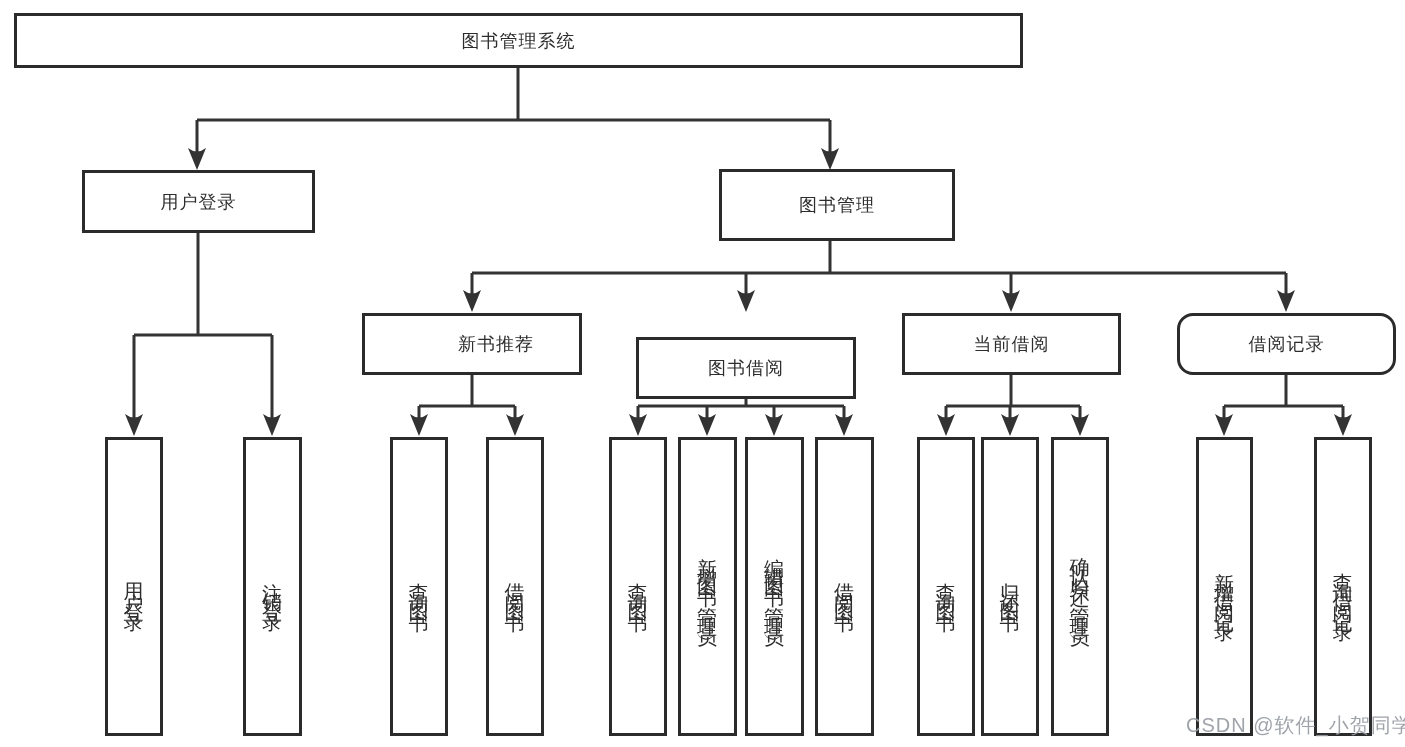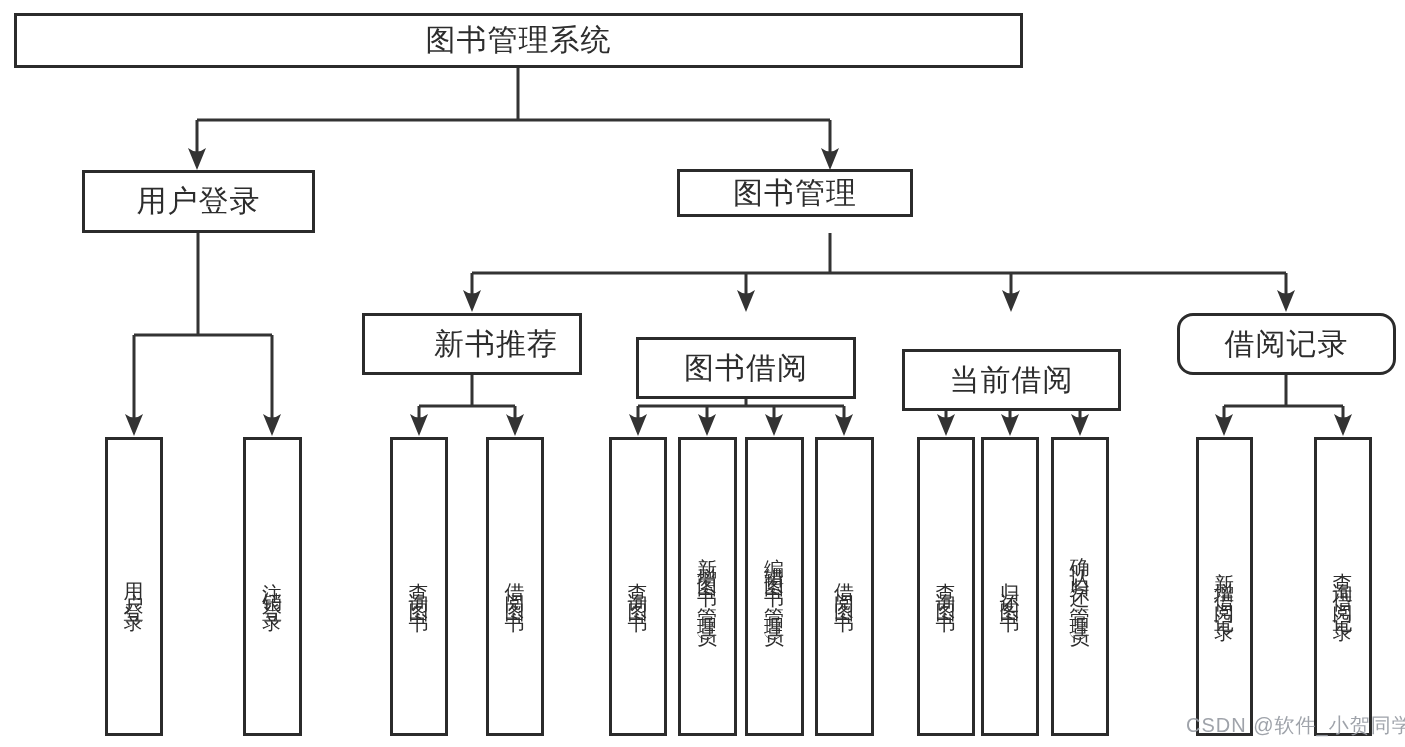--- a/index.html
+++ b/index.html
@@ -6,32 +6,32 @@
   html,body{margin:0;padding:0;background:#ffffff;}
   .stage{
     position:relative;width:1405px;height:747px;background:#ffffff;
     font-family:"Liberation Sans","DejaVu Sans",sans-serif;color:#2d2d2d;overflow:hidden;
   }
   .connectors{position:absolute;left:0;top:0;width:1405px;height:747px;}
   .node{
     position:absolute;box-sizing:border-box;background:#ffffff;
     border:3px solid #2b2b2b;display:flex;align-items:center;justify-content:center;
   }
-  .hlabel{font-size:30px;letter-spacing:1px;white-space:nowrap;}
+  .hlabel{font-size:18px;letter-spacing:1px;white-space:nowrap;}
   .vlabel{
     writing-mode:vertical-lr;text-orientation:mixed;
     font-size:20px;line-height:1.0;letter-spacing:10px;white-space:nowrap;
   }
   
   .n-root {left:14px;  top:13px;  width:1009px;height:55px;}
   .n-login{left:82px;  top:170px; width:233px; height:63px;}
-  .n-mgmt {left:677px; top:169px; width:236px; height:48px;}
+  .n-mgmt {left:719px; top:169px; width:236px; height:72px;}
   .n-rec  {left:362px; top:313px; width:220px; height:62px;padding-left:48px;}
   .n-bor  {left:636px; top:313px; width:220px; height:62px;margin-top:24px;}
-  .n-cur  {left:902px; top:313px; width:219px; height:62px;margin-top:36px;}
+  .n-cur  {left:902px; top:313px; width:219px; height:62px;}
   .n-hist {left:1177px;top:313px; width:219px; height:62px;border-radius:16px;}
   .leaf{top:437px;height:299px;}
   .l1 {left:105px; width:58px;}
   .l2 {left:243px; width:59px;}
   .l3 {left:390px; width:58px;}
   .l4 {left:486px; width:58px;}
   .l5 {left:609px; width:58px;}
   .l6 {left:678px; width:59px;}
   .l7 {left:745px; width:59px;}
   .l8 {left:815px; width:59px;}

